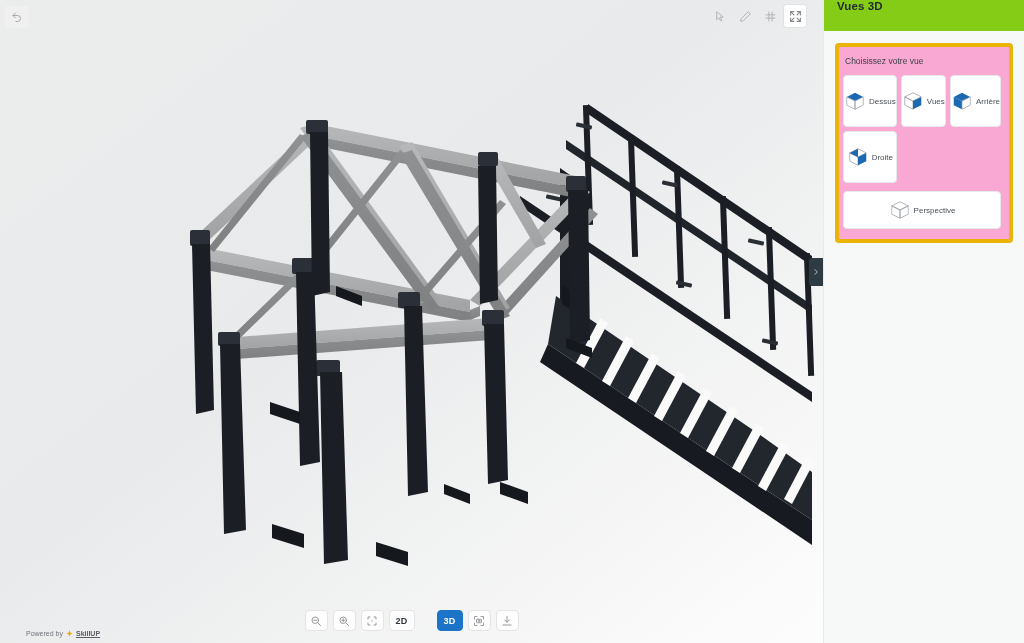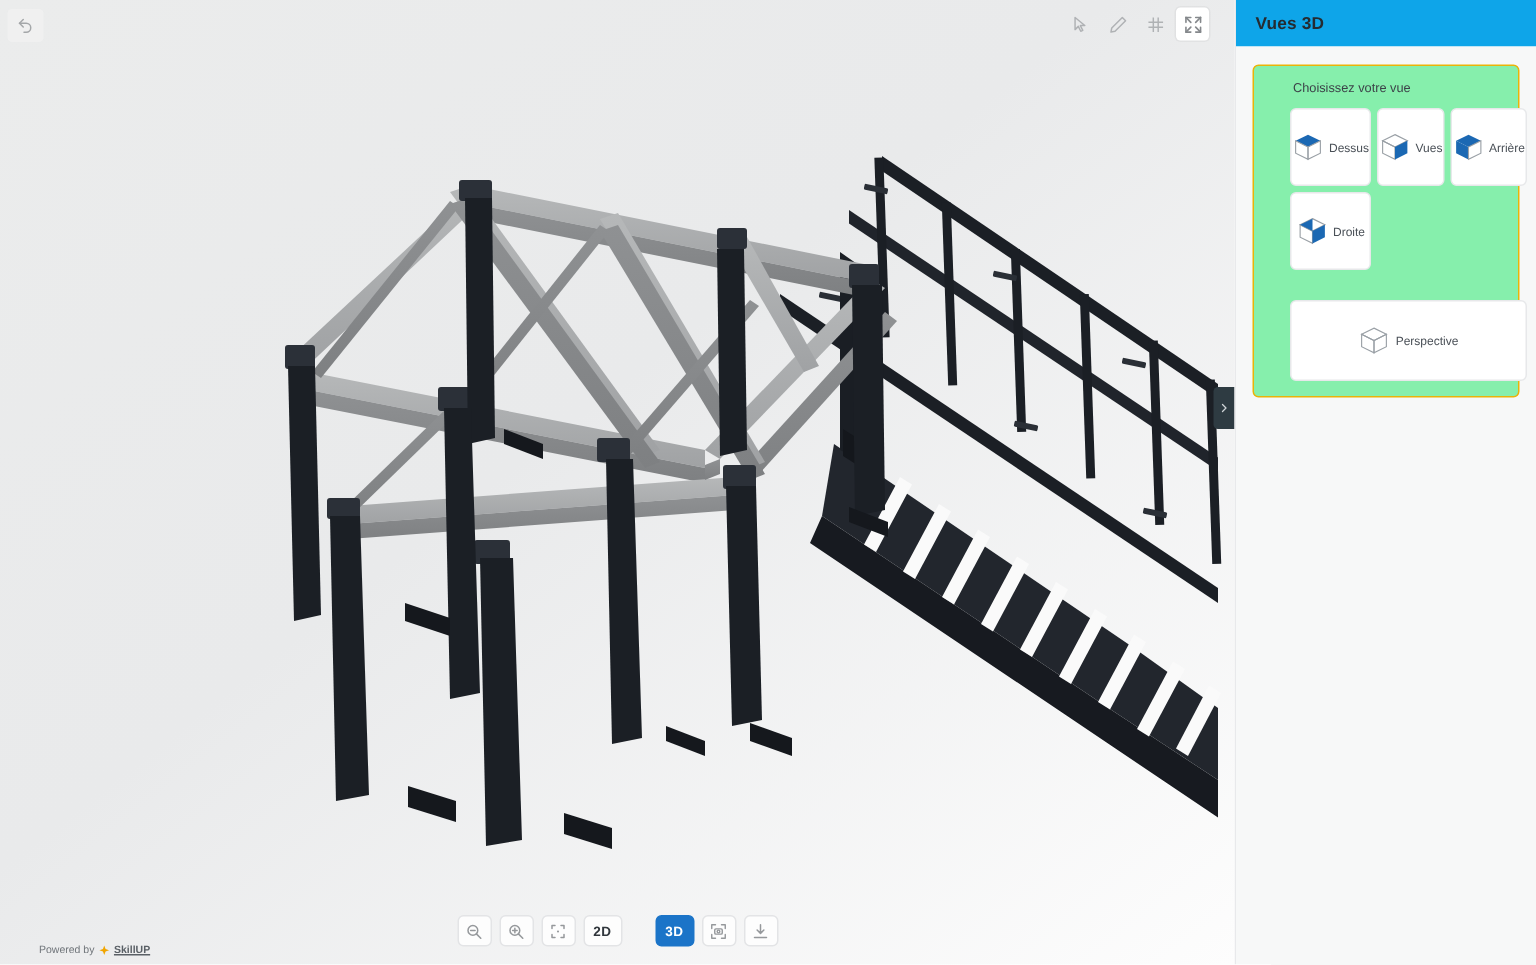--- a/index.html
+++ b/index.html
@@ -111,39 +111,39 @@
 
   
   .panel {
     width: 201px; height: 643px;
     background: #ffffff;
     display: flex; flex-direction: column;
     border-left: 1px solid #e8e9eb;
   }
   .panel-header {
     height: 31px;
-    display: flex; align-items: center;
+    display: flex; 
     padding: 0 13px;
-    background: #0ea5e9;
+    background: #84cc16;
   }
   .panel-title {
     font-size: 11.5px; font-weight: bold; color: #252b31;
     letter-spacing: .1px;
   }
   .panel-body {
     flex: 1;
     background: #f7f8f8;
     padding: 12px 11px 0 11px;
     overflow: hidden;
   }
   .card {
-    background: #86efac;
-    border: 1px solid #eab308;
+    background: #f9a8d4;
+    border: 4px solid #eab308;
     border-radius: 4px;
-    padding: 9px 8px 10px 24px;
+    padding: 9px 8px 10px 4px;
   }
   .card-label {
     font-size: 8.5px; color: #3c4248;
     margin-bottom: 9px; padding-left: 2px;
   }
   .view-grid {
     display: grid; grid-template-columns: repeat(3, 1fr);
     gap: 4px;
   }
   .view-btn {
@@ -154,22 +154,22 @@
     display: flex; flex-direction: row;
     align-items: center; justify-content: center;
     gap: 3px;
     cursor: pointer;
   }
   .view-btn .vlabel {
     font-size: 8px; color: #4a5057;
   }
   .view-btn.wide {
     grid-column: 1 / 4;
-    height: 54px;
-    margin-top: 16px;
+    height: 38px;
+    margin-top: 4px;
   }
   .panel-footer {
     height: 55px;
     background: #f3f4f5;
     display: flex; align-items: center; justify-content: center;
   }
   .validate-btn {
     width: 158px; height: 28px;
     background: #f5b722;
     border: none; border-radius: 14px;

